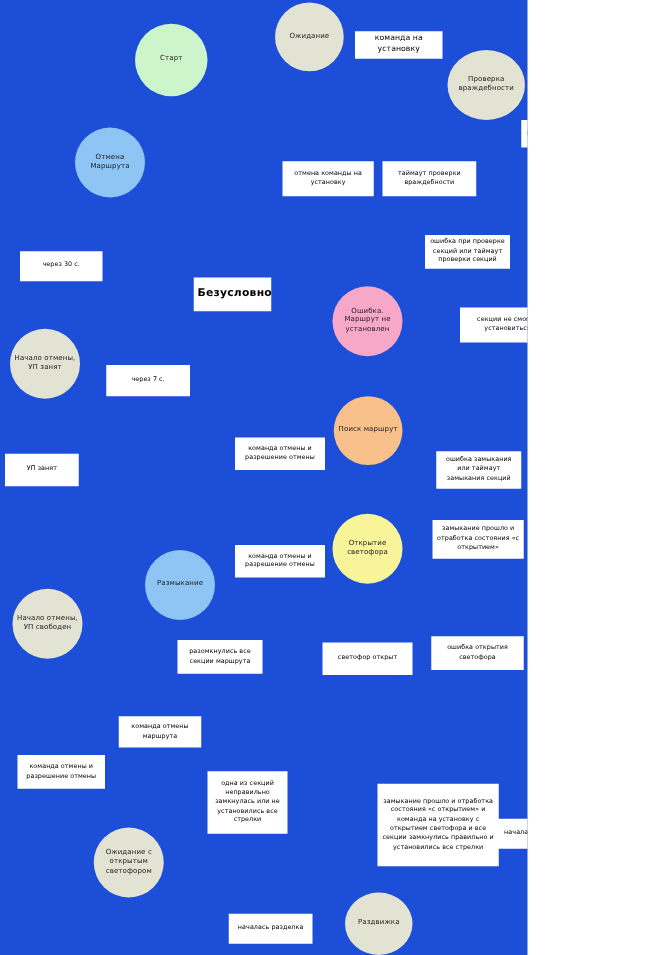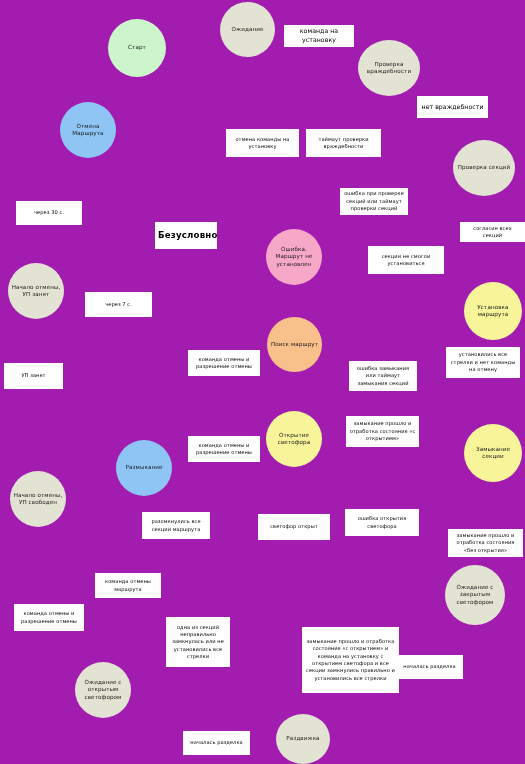--- a/index.html
+++ b/index.html
@@ -6,23 +6,23 @@
     margin: 0;
     padding: 0;
     background: #ffffff;
   }
   body {
     font-family: "DejaVu Sans", "Liberation Sans", sans-serif;
     -webkit-font-smoothing: antialiased;
   }
   #canvas {
     position: relative;
-    width: 525px;
+    width: 422px;
     height: 764px;
-    background: #a21caf;
+    background: #1d4ed8;
     overflow: hidden;
   }
   .node {
     position: absolute;
     display: flex;
     align-items: center;
     justify-content: center;
     text-align: center;
     border-radius: 50%;
     box-sizing: border-box;

